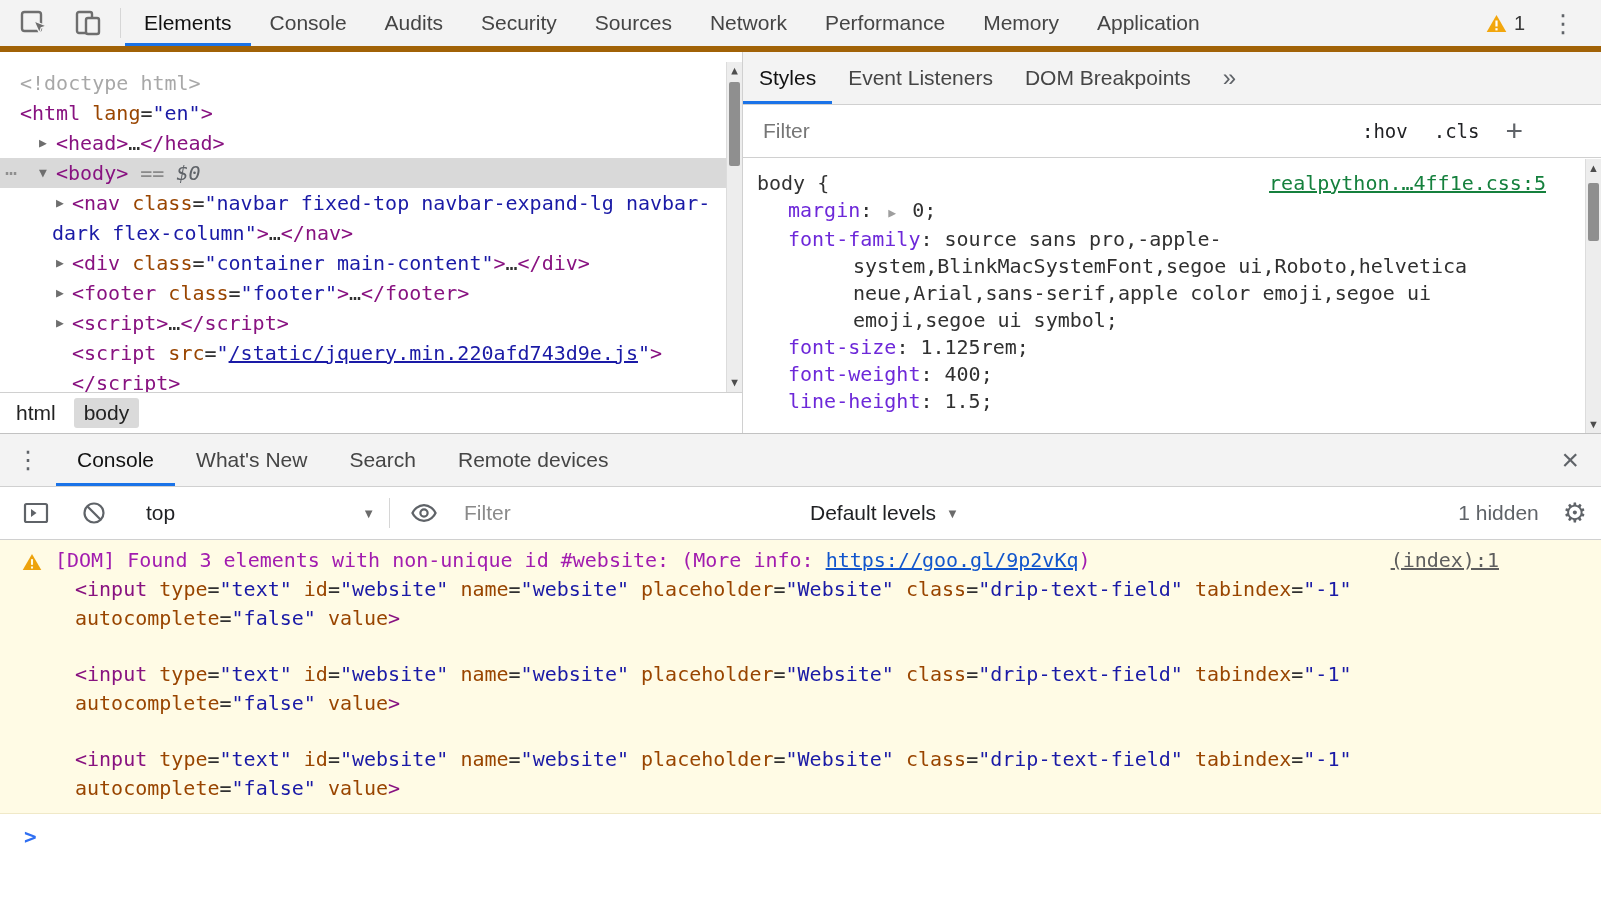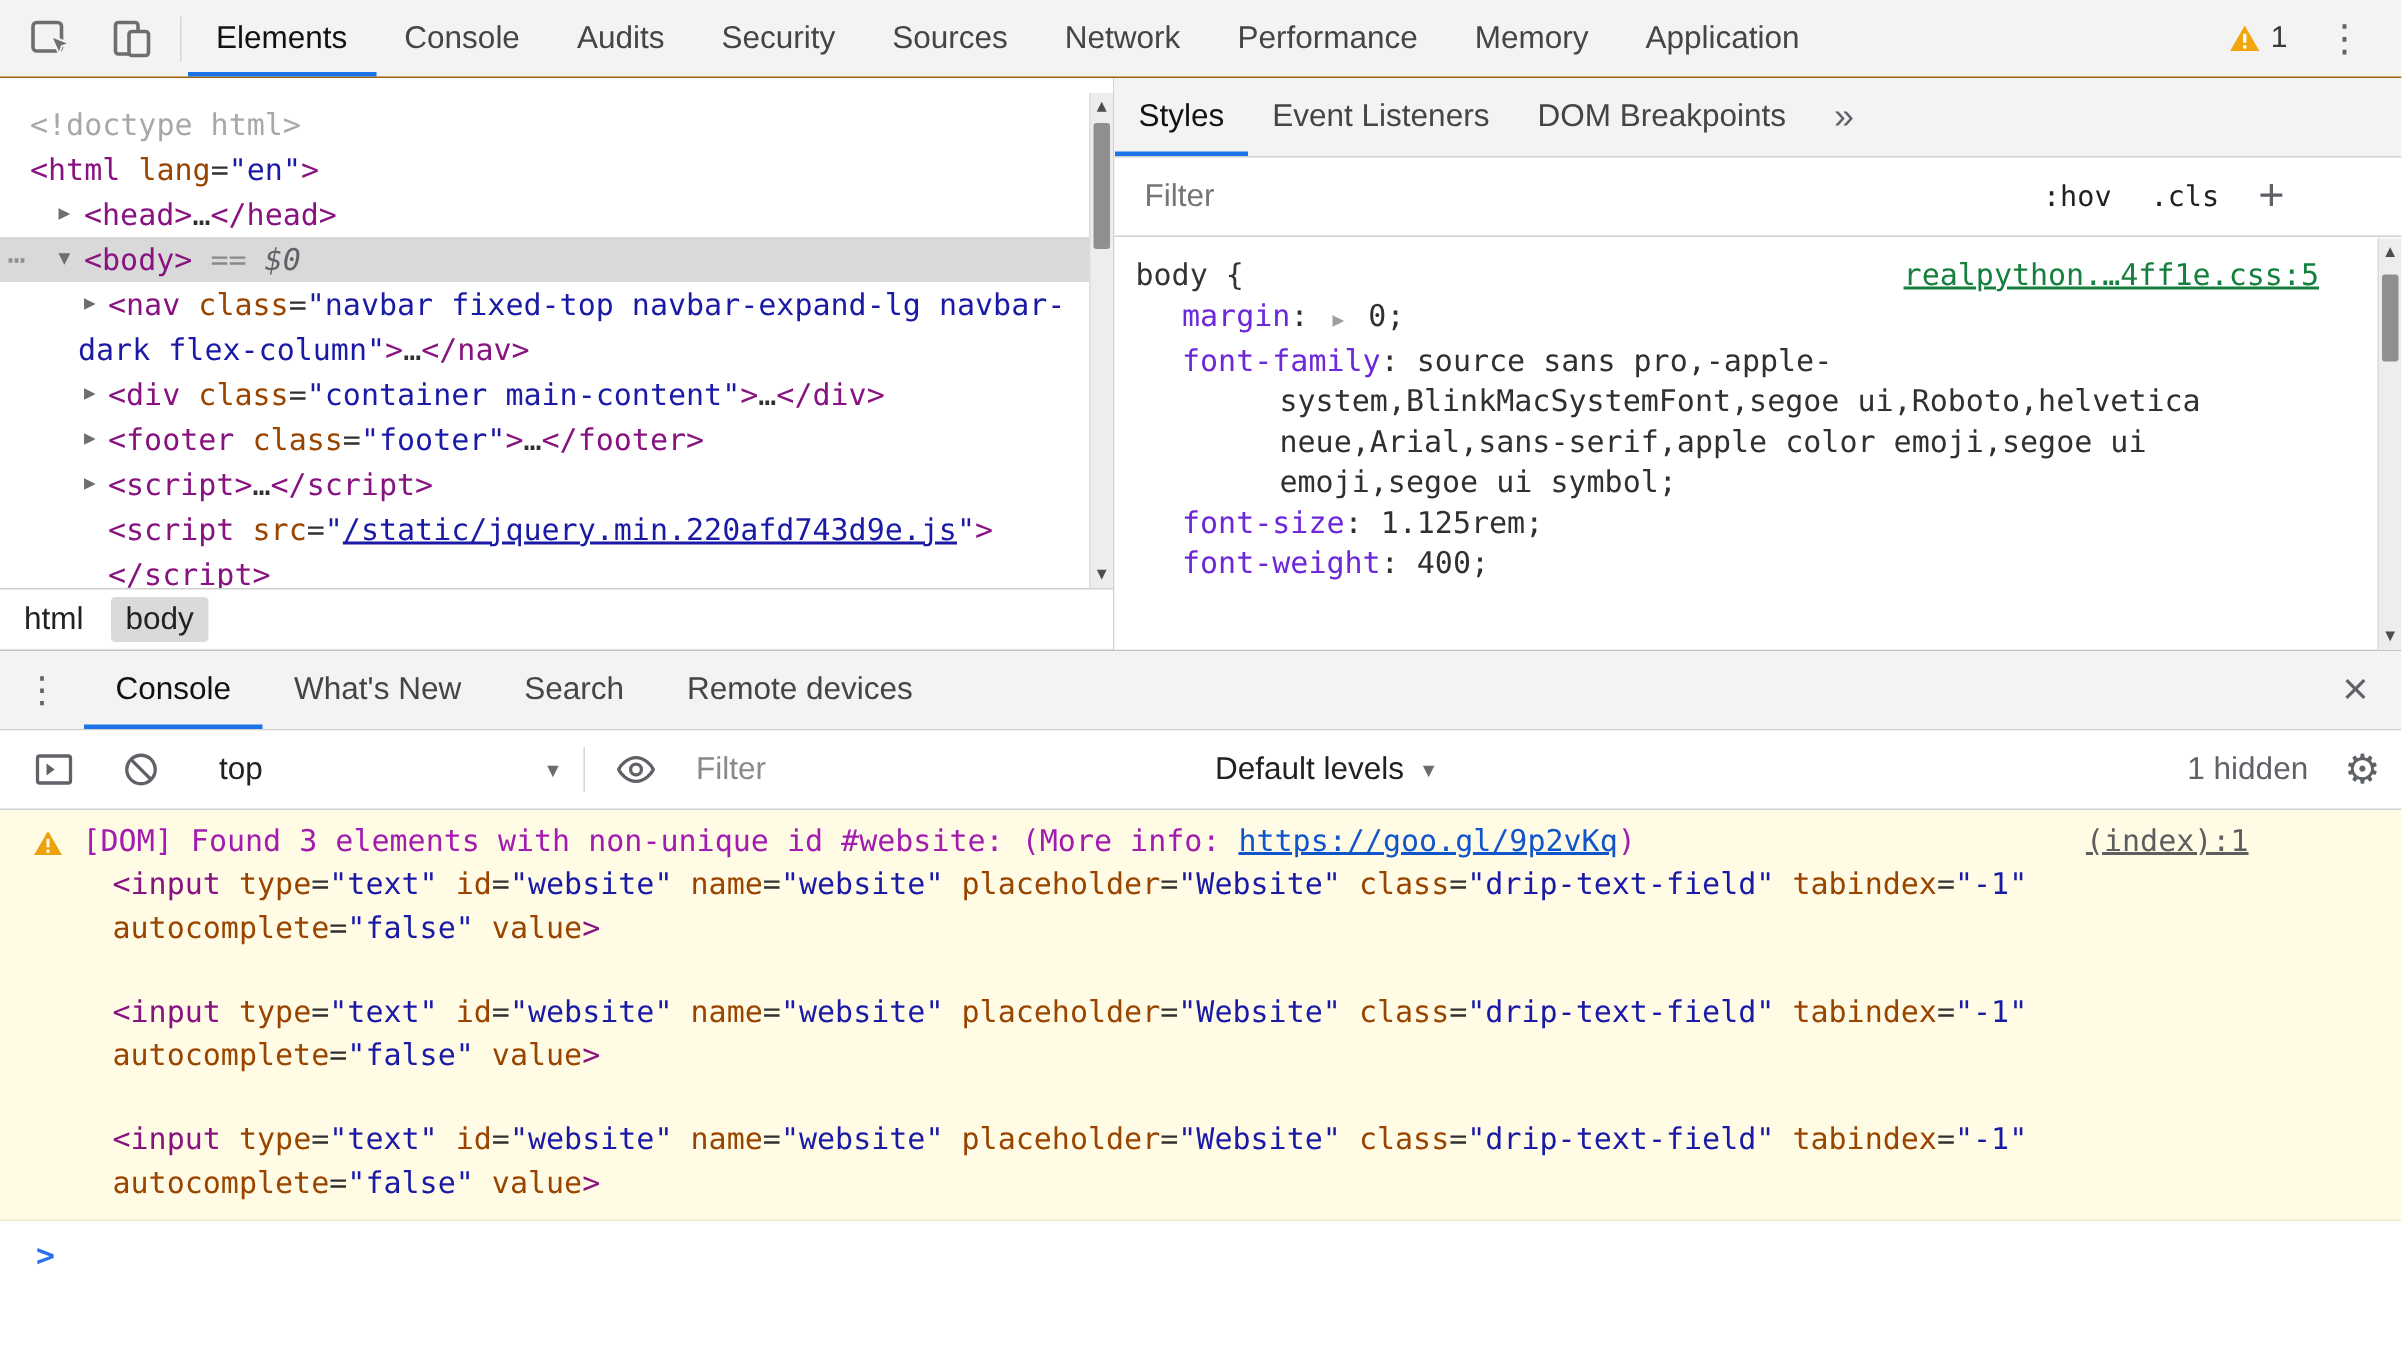--- a/index.html
+++ b/index.html
@@ -1,21 +1,21 @@
 <!DOCTYPE html>
 <html><head>
 <meta charset="utf-8">
 <style>
   * { margin:0; padding:0; box-sizing:border-box; }
   html,body { width:1601px; height:898px; overflow:hidden; }
   body { font-family:"Liberation Sans",sans-serif; font-size:21px; color:#333; background:#fff; }
   .devtools { width:1601px; height:898px; display:flex; flex-direction:column; background:#fff; }
 
   
-  .main-tabbar { height:52px; background:#f3f3f3; border-bottom:1px solid #a16207; display:flex; align-items:stretch; flex:none; }
+  .main-tabbar { height:52px; background:#f3f3f3; border-bottom:6px solid #a16207; display:flex; align-items:stretch; flex:none; }
   .tool-icons { display:flex; align-items:center; padding:0 6px 0 12px; gap:10px; }
   .icon-btn { width:44px; height:38px; display:flex; align-items:center; justify-content:center; background:none; border:none; cursor:pointer; color:#5f6368; }
   .vdiv { width:1px; height:30px; background:#d6d6d6; align-self:center; margin:0 4px; }
   .main-tabs { display:flex; align-items:stretch; }
   .main-tab { padding:0 19px; display:flex; align-items:center; color:#454545; cursor:pointer; }
   .main-tab.active { color:#111; box-shadow:inset 0 -3px 0 #1a73e8; }
   .toolbar-right { margin-left:auto; display:flex; align-items:center; gap:16px; padding-right:16px; }
   .warn-badge { display:flex; align-items:center; gap:7px; color:#3a3a3a; font-size:20px; cursor:pointer; }
   .icon-kebab { font-size:25px; color:#5f6368; }
   .icon-kebab::before { content:"⋮"; }
@@ -202,20 +202,21 @@
       </div>
       <div class="styles-content">
         <div class="style-selector-row">
           <span>body {</span>
           <a class="css-source">realpython.…4ff1e.css:5</a>
         </div>
         <div class="style-prop"><span class="tk-prop">margin</span><span class="tk-plain">: </span><span class="tk-tri">▶</span><span class="tk-plain"> 0;</span></div>
         <div class="style-prop"><span class="tk-prop">font-family</span><span class="tk-plain">: source sans pro,-apple-system,BlinkMacSystemFont,segoe ui,Roboto,helvetica neue,Arial,sans-serif,apple color emoji,segoe ui emoji,segoe ui symbol;</span></div>
         <div class="style-prop"><span class="tk-prop">font-size</span><span class="tk-plain">: 1.125rem;</span></div>
         <div class="style-prop"><span class="tk-prop">font-weight</span><span class="tk-plain">: 400;</span></div>
+        <div class="style-prop"><span class="tk-prop">line-height</span><span class="tk-plain">: 1.5;</span></div>
       </div>
       <div class="vscroll styles-scroll">
         <div class="scroll-arrow up">▲</div>
         <div class="scroll-thumb styles-thumb"></div>
         <div class="scroll-arrow down">▼</div>
       </div>
     </section>
   </div>
 
   <section class="drawer">

